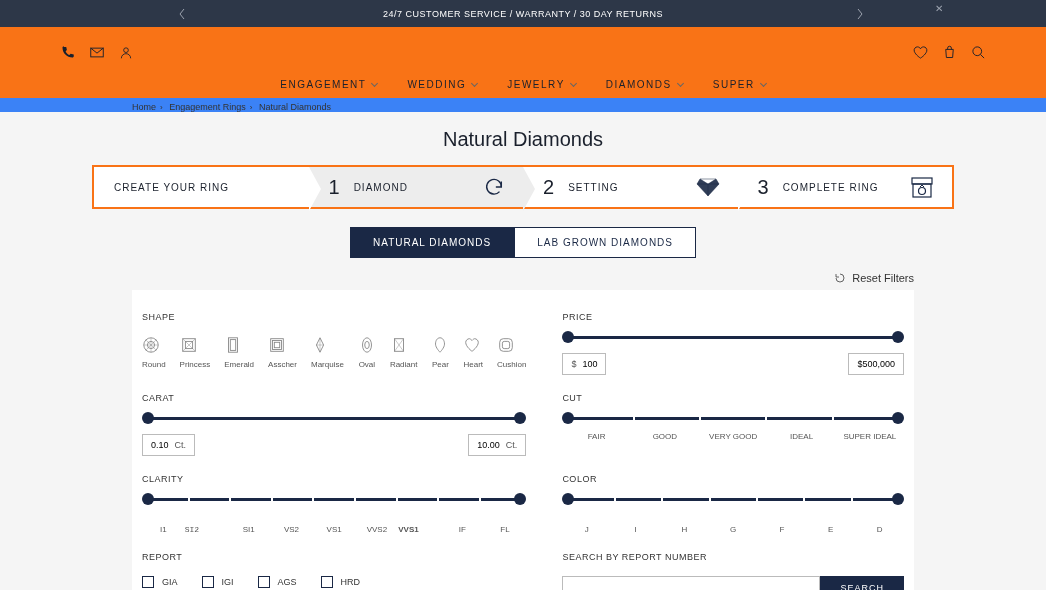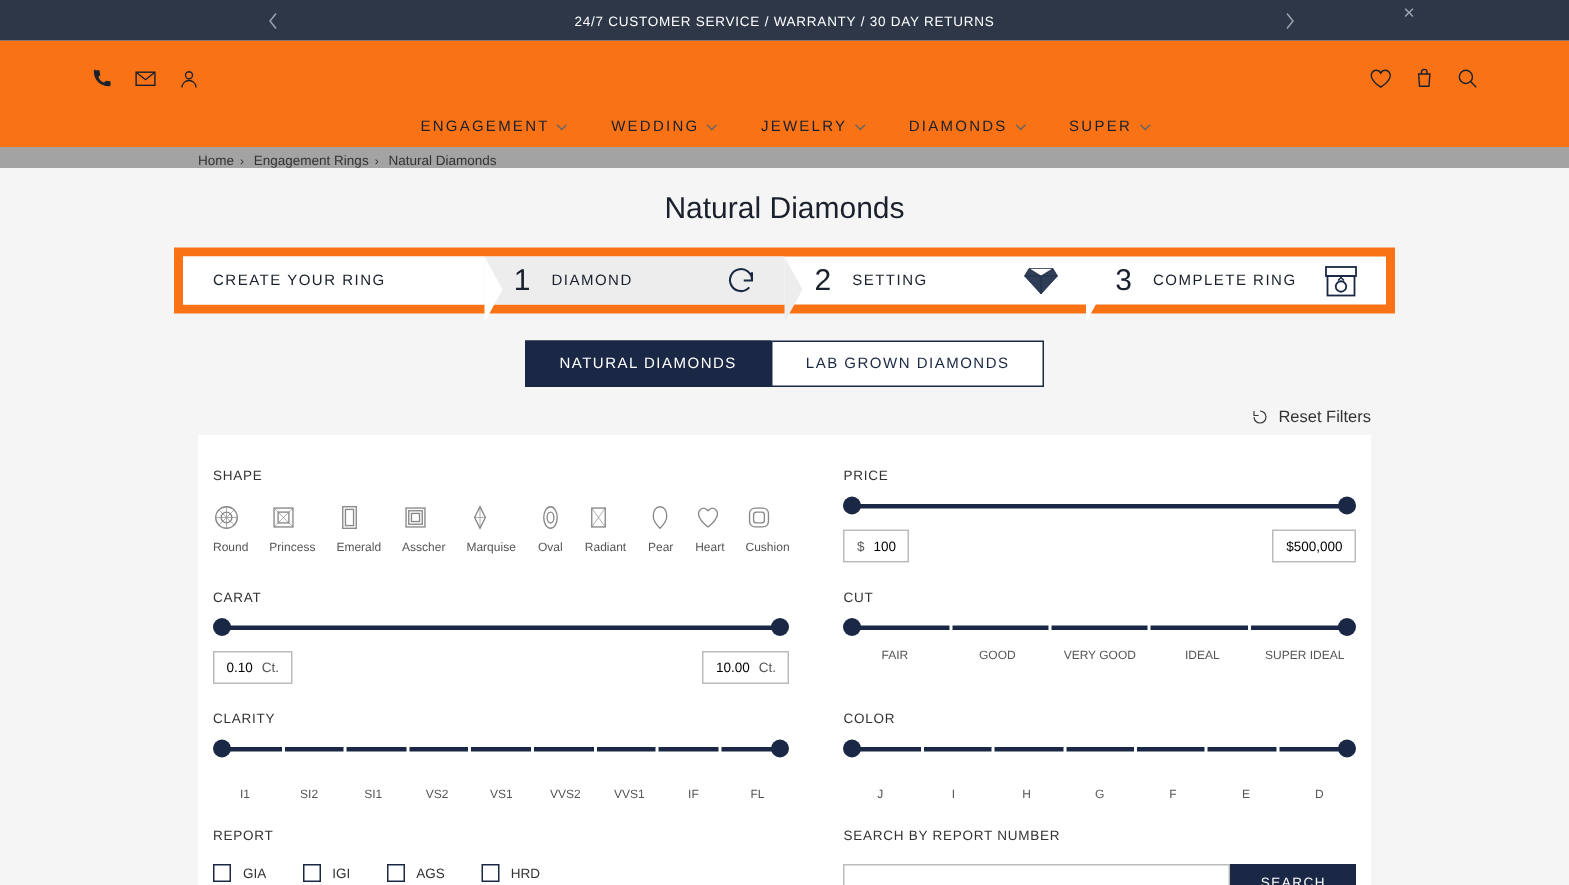--- a/index.html
+++ b/index.html
@@ -10,25 +10,25 @@
 .announcement-bar .arrow-right{right:182px}
 .announcement-bar .close{position:absolute;top:3px;right:102px;color:#9ca3af;cursor:pointer;font-size:10px}
 .header{background:#f97316;padding:10px 60px 0}
 .header-top{display:flex;justify-content:space-between;align-items:center;height:30px}
 .header-icons-left{display:flex;gap:14px}
 .header-icons-right{display:flex;gap:14px}
 .icon-btn{cursor:pointer;color:#1a202c}
 .nav{display:flex;justify-content:center;gap:30px;padding:12px 0 8px}
 .nav-item{font-size:10px;letter-spacing:1.5px;color:#1a202c;cursor:pointer;display:flex;align-items:center;gap:6px}
 .nav-item::after{content:"";border:solid #666;border-width:0 1px 1px 0;display:inline-block;padding:2px;transform:rotate(45deg);margin-top:-2px}
-.breadcrumb{padding:4px 132px 0;font-size:9px;color:#333;background:#a3a3a3}
+.breadcrumb{padding:4px 132px 0;font-size:9px;color:#333;background:#3b82f6}
 .breadcrumb span{cursor:pointer}
 .breadcrumb .sep{margin:0 4px;font-size:8px}
 .page-title{text-align:center;font-size:20px;font-weight:400;color:#1a202c;padding:16px 0 14px;background:#f5f5f5}
-.steps{display:flex;margin:0 116px;border:6px solid #f97316;background:#fff;height:44px;position:relative}
+.steps{display:flex;margin:0 92px;border:2px solid #f97316;background:#fff;height:44px;position:relative}
 .step{flex:1;display:flex;align-items:center;padding:0 20px;position:relative;gap:14px}
 .step-0{background:#fff}
 .step-1{background:#ededed}
 .step-num{font-size:20px;font-weight:300;color:#1a202c}
 .step-label{font-size:10px;letter-spacing:1px;color:#1a202c}
 .step-icon{position:absolute;right:18px}
 .step::after{content:"";position:absolute;right:-12px;top:0;width:0;height:0;border-top:22px solid transparent;border-bottom:22px solid transparent;z-index:2}
 .step-0::after{border-left:12px solid #fff}
 .step-1::after{border-left:12px solid #ededed}
 .step-2::after{border-left:12px solid #fff}
@@ -344,26 +344,26 @@
           <div class="seg-piece"></div>
           <div class="seg-piece"></div>
           <div class="seg-piece"></div>
           <div class="seg-piece"></div>
           <div class="seg-piece"></div>
         <div class="slider-handle slider-handle-left"></div>
         <div class="slider-handle slider-handle-right"></div>
       </div>
       <div class="slider-ticks seg" id="clarity-ticks">
           <span style="flex: 1 1 0%; text-align: center;">I1</span>
-          <span style="flex: 1 1 0%; text-align: center;">SI2</span>
+          <span style="flex: 1 1 0%;  font-family: Liberation Mono, monospace;">SI2</span>
           <span style="flex: 1 1 0%; text-align: center;">SI1</span>
           <span style="flex: 1 1 0%; text-align: center;">VS2</span>
           <span style="flex: 1 1 0%; text-align: center;">VS1</span>
           <span style="flex: 1 1 0%; text-align: center;">VVS2</span>
-          <span style="flex: 1 1 0%; text-align: center;">VVS1</span>
+          <span style="flex: 1 1 0%; text-align: left; font-weight: bold;">VVS1</span>
           <span style="flex: 1 1 0%; text-align: center;">IF</span>
           <span style="flex: 1 1 0%; text-align: center;">FL</span>
         </div>
     </div>
   </div>
 
   <div class="filter-col">
     <div class="filter-label">COLOR</div>
     <div class="slider-wrap">
       <div class="seg-track">

